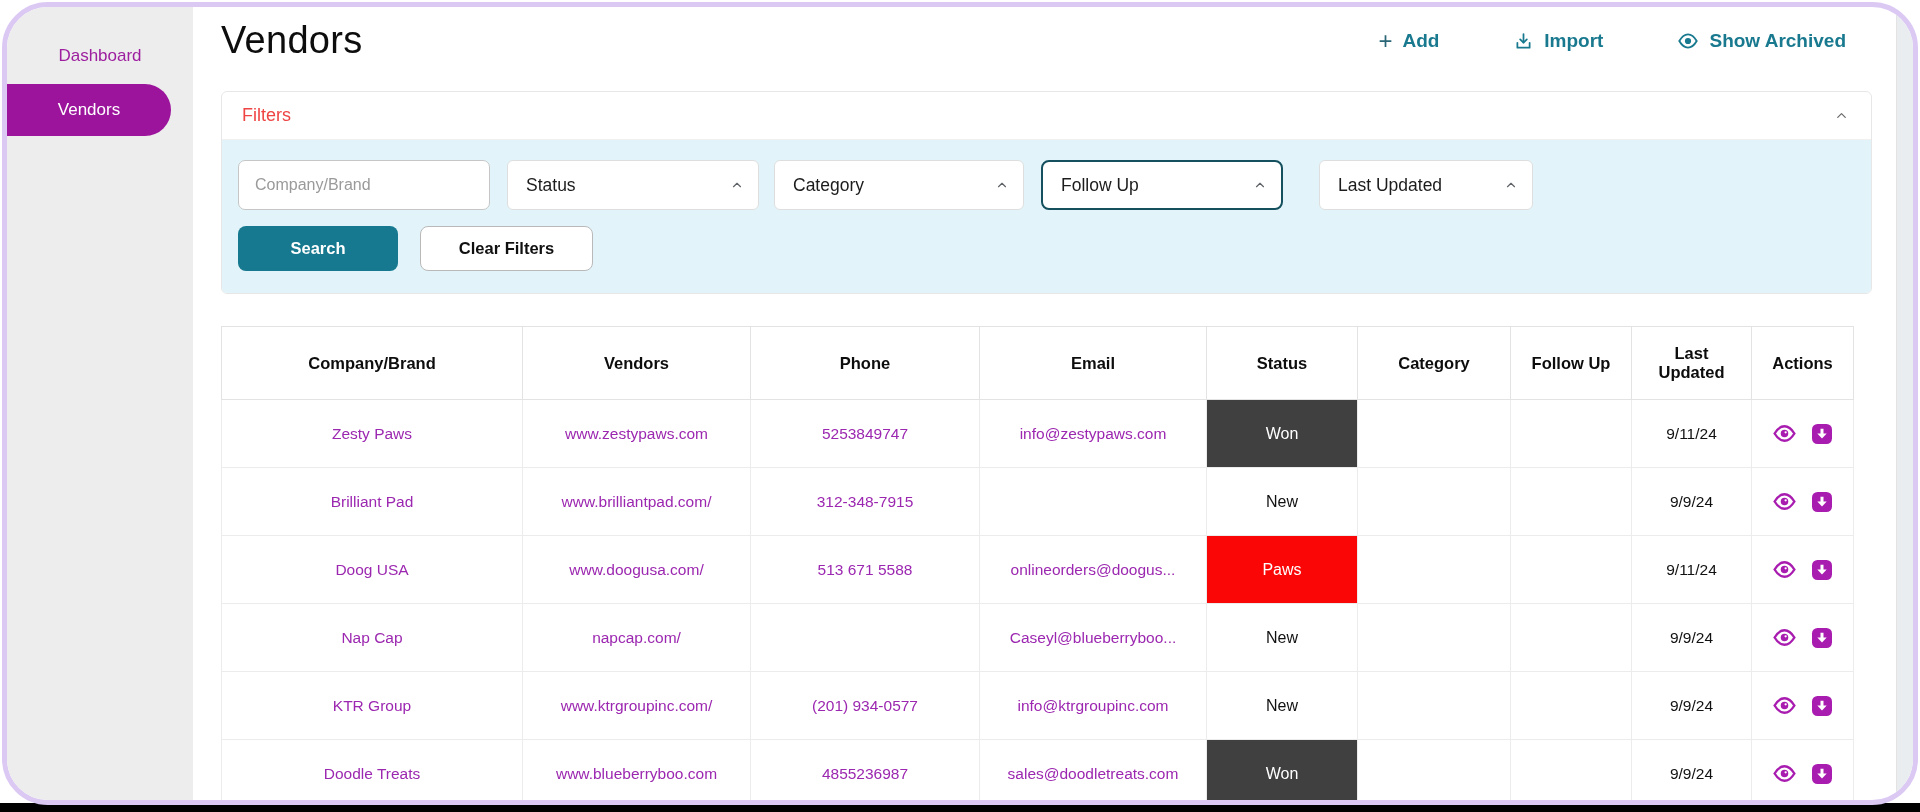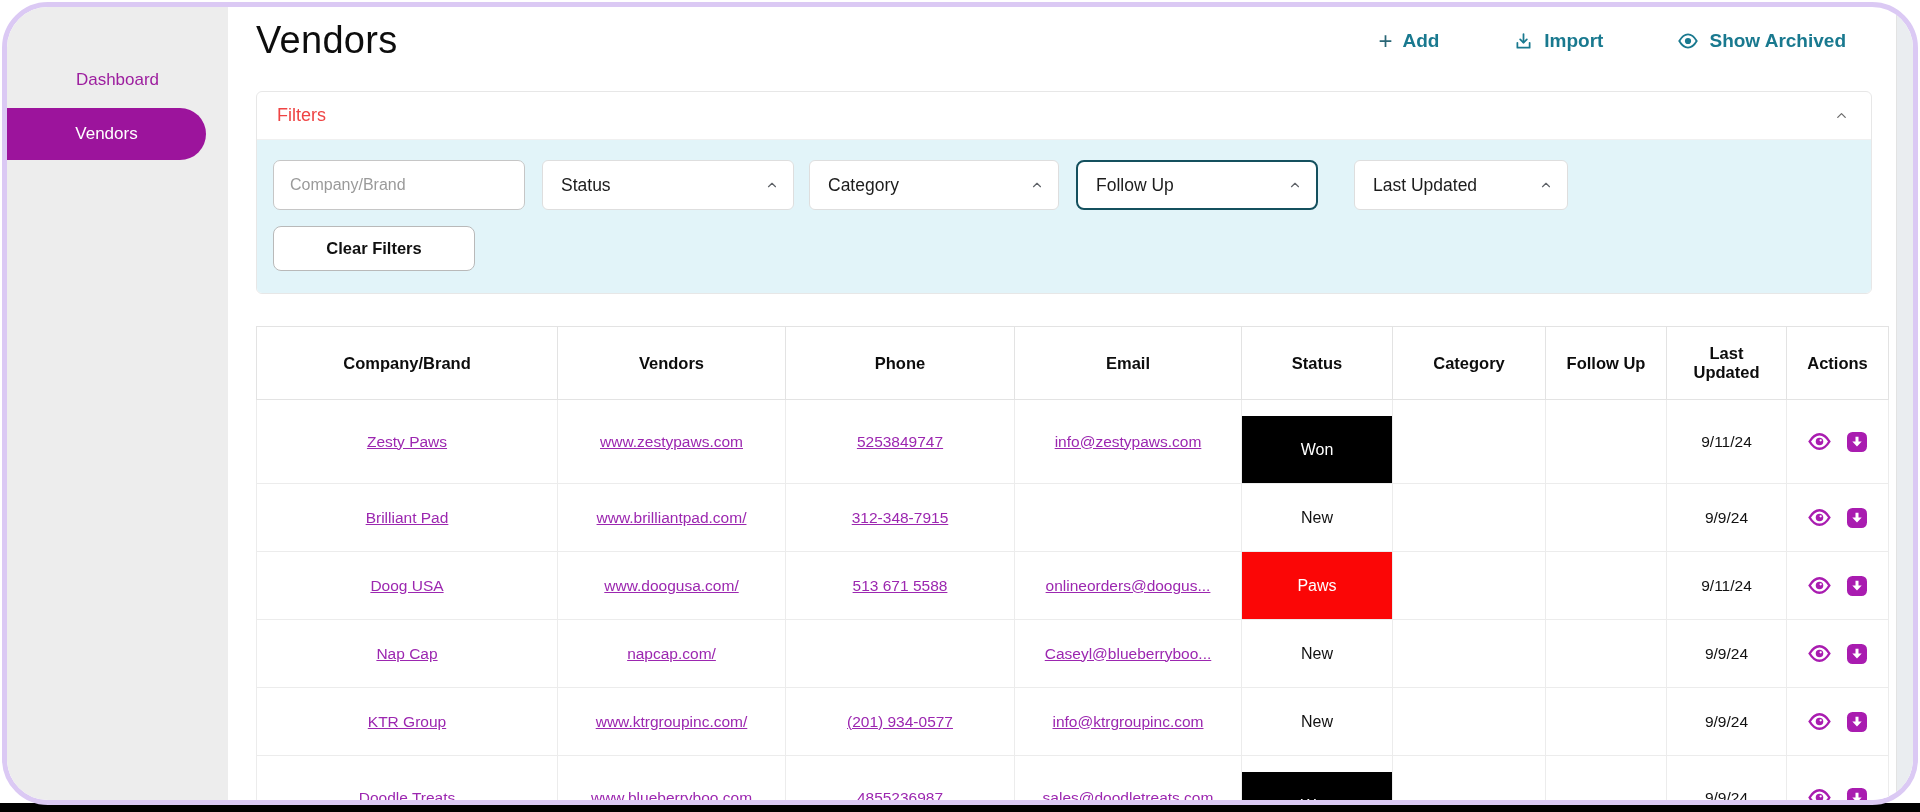--- a/index.html
+++ b/index.html
@@ -8,21 +8,21 @@
     background:#ffffff;font-family:"Liberation Sans", sans-serif;
     -webkit-font-smoothing:antialiased;
   }
   .bottom-black{position:absolute;left:0;bottom:0;width:100%;height:9px;background:#000;}
   .frame{
     position:absolute;left:2px;top:2px;right:2px;bottom:7px;
     border:5px solid #dbc9f4;border-radius:46px;background:#fff;
     overflow:hidden;display:flex;
   }
   
-  .sidebar{width:221px;background:#ededed;flex:none;padding-top:50px;}
+  .sidebar{width:186px;background:#ededed;flex:none;padding-top:26px;}
   .nav-item{
     height:46px;margin-bottom:5px;display:flex;align-items:center;justify-content:center;
     color:#9d1f9f;font-size:17px;cursor:pointer;user-select:none;
   }
   .nav-item.active{
     background:#9c149c;color:#fff;height:52px;border-radius:0 27px 27px 0;
     margin-right:22px;
   }
   
   .main{flex:1;min-width:0;padding:12px 24px 0 28px;}
@@ -53,36 +53,36 @@
     padding:0 14px 0 18px;font-size:17.5px;color:#1c1c1c;cursor:pointer;
   }
   .sel-status{width:252px;margin-right:15px;}
   .sel-category{width:250px;margin-right:17px;}
   .sel-followup{width:242px;margin-right:36px;border:2px solid #14505e;border-radius:8px;}
   .sel-lastupdated{width:214px;}
   .chev{display:flex;align-items:center;}
   .btn-row{display:flex;gap:22px;margin-top:16px;}
   .btn{height:45px;border-radius:8px;font-size:16.5px;font-weight:700;font-family:inherit;cursor:pointer;}
   .btn-search{width:160px;background:#17798f;color:#fff;border:none;}
-  .btn-clear{width:202px;background:#fff;color:#101010;border:1px solid #b9b9b9;}
+  .btn-clear{width:173px;background:#fff;color:#101010;border:1px solid #b9b9b9;}
   
   .vendor-table{margin-top:32px;border-collapse:collapse;table-layout:fixed;width:1632px;background:#fff;}
   .vendor-table th{
     height:72px;font-size:16.5px;font-weight:700;color:#0d0d0d;text-align:center;
     border:1px solid #e3e3e3;padding:0 16px;background:#fff;
   }
   .vendor-table td{
     height:67px;border:1px solid #ececec;text-align:center;font-size:15.5px;color:#111;
     padding:0 6px;overflow:hidden;white-space:nowrap;
   }
   .vendor-table td.no-pad{padding:0;}
-  a.cell-link{color:#9c27b0;text-decoration:underline;cursor:pointer;}
+  a.cell-link{color:#9c27b0;cursor:pointer;}
   .status-fill{width:100%;height:67px;display:flex;align-items:center;justify-content:center;
     color:#fff;font-size:16px;}
-  .status-won{background:#000000;margin-top:16px;}
+  .status-won{background:#404040;}
   .status-lost{background:#fb0606;}
   .status-plain{color:#111;}
   .actions-wrap{display:flex;align-items:center;justify-content:center;gap:13px;height:67px;}
   .icon-btn{background:none;border:none;padding:0;cursor:pointer;display:flex;align-items:center;}
   
   .scroll-strip{width:16px;flex:none;background:#eaedf0;border-left:1px solid #e3e3e3;cursor:pointer;}
 </style>
 </head>
 <body>
 
@@ -165,20 +165,21 @@
           <div class="select sel-lastupdated">
             <span>Last Updated</span>
             <span class="chev">
               <svg width="14" height="14" viewBox="0 0 24 24" fill="none" stroke="#5f6368" stroke-width="2" stroke-linecap="round" stroke-linejoin="round">
                   <polyline points="6 15 12 9 18 15"></polyline>
                 </svg>
             </span>
           </div>
         </div>
         <div class="btn-row">
+          <button class="btn btn-search">Search</button>
           <button class="btn btn-clear">Clear Filters</button>
         </div>
       </div>
     </section>
 
     <table class="vendor-table">
       <colgroup id="table-cols">
           <col style="width: 301px;">
           <col style="width: 228px;">
           <col style="width: 229px;">

